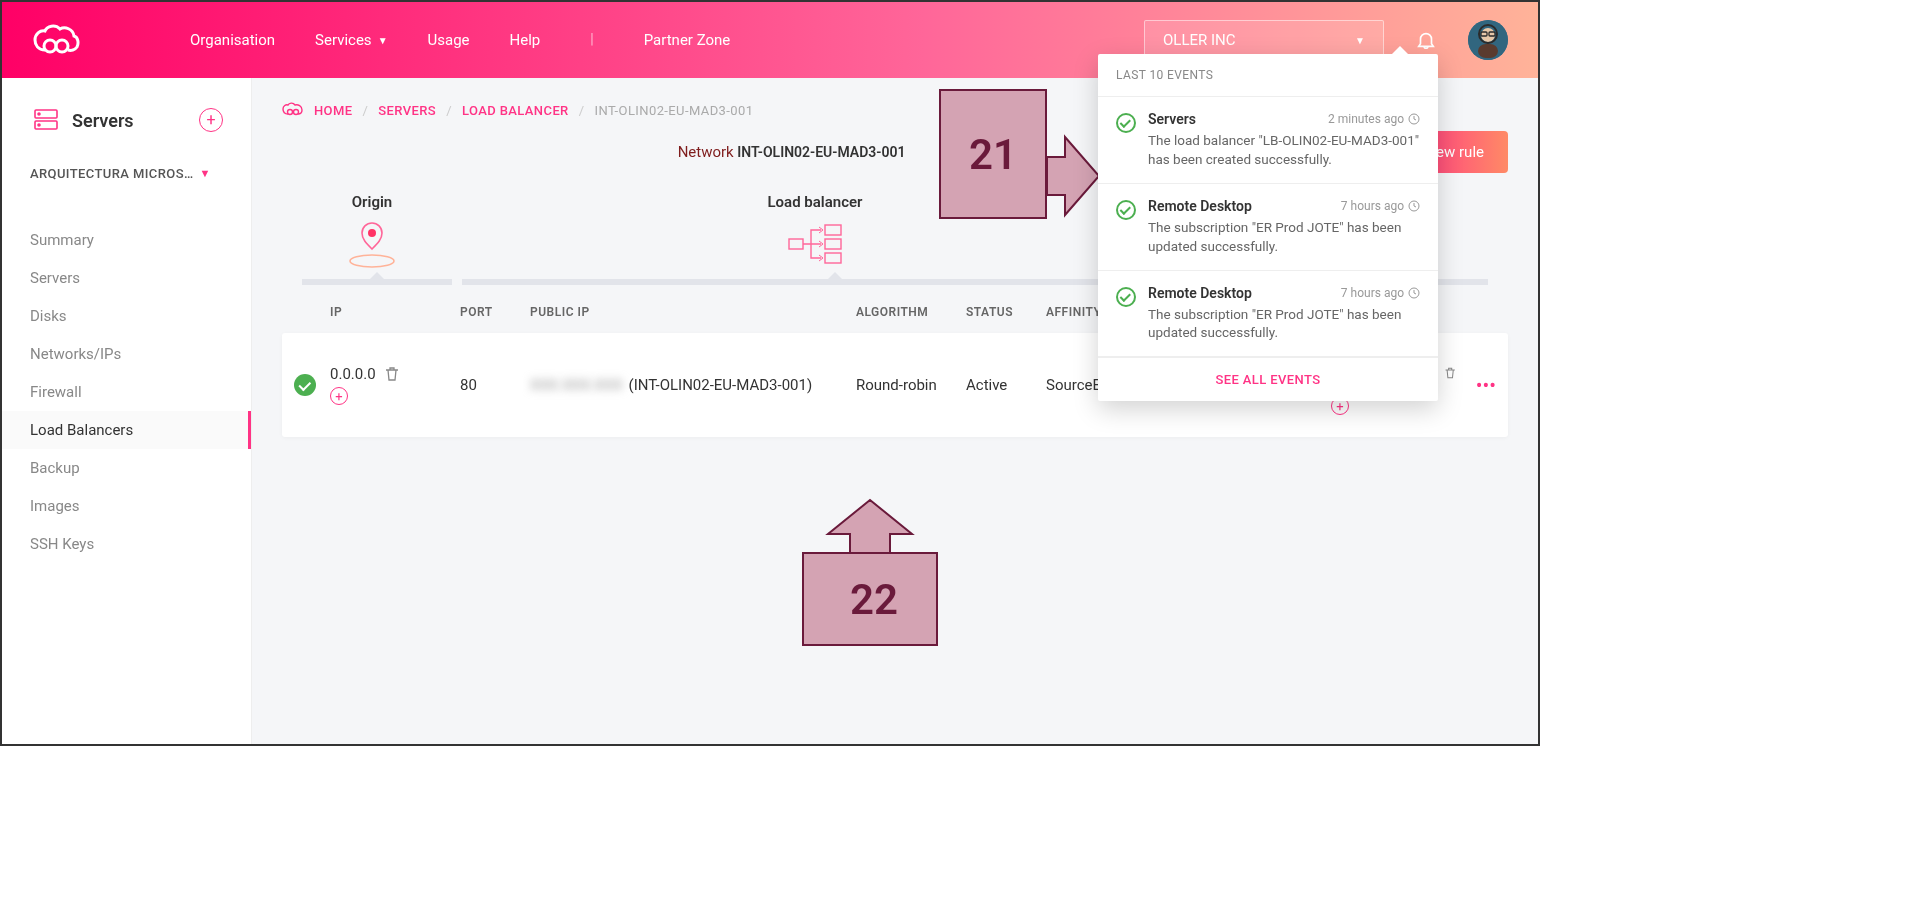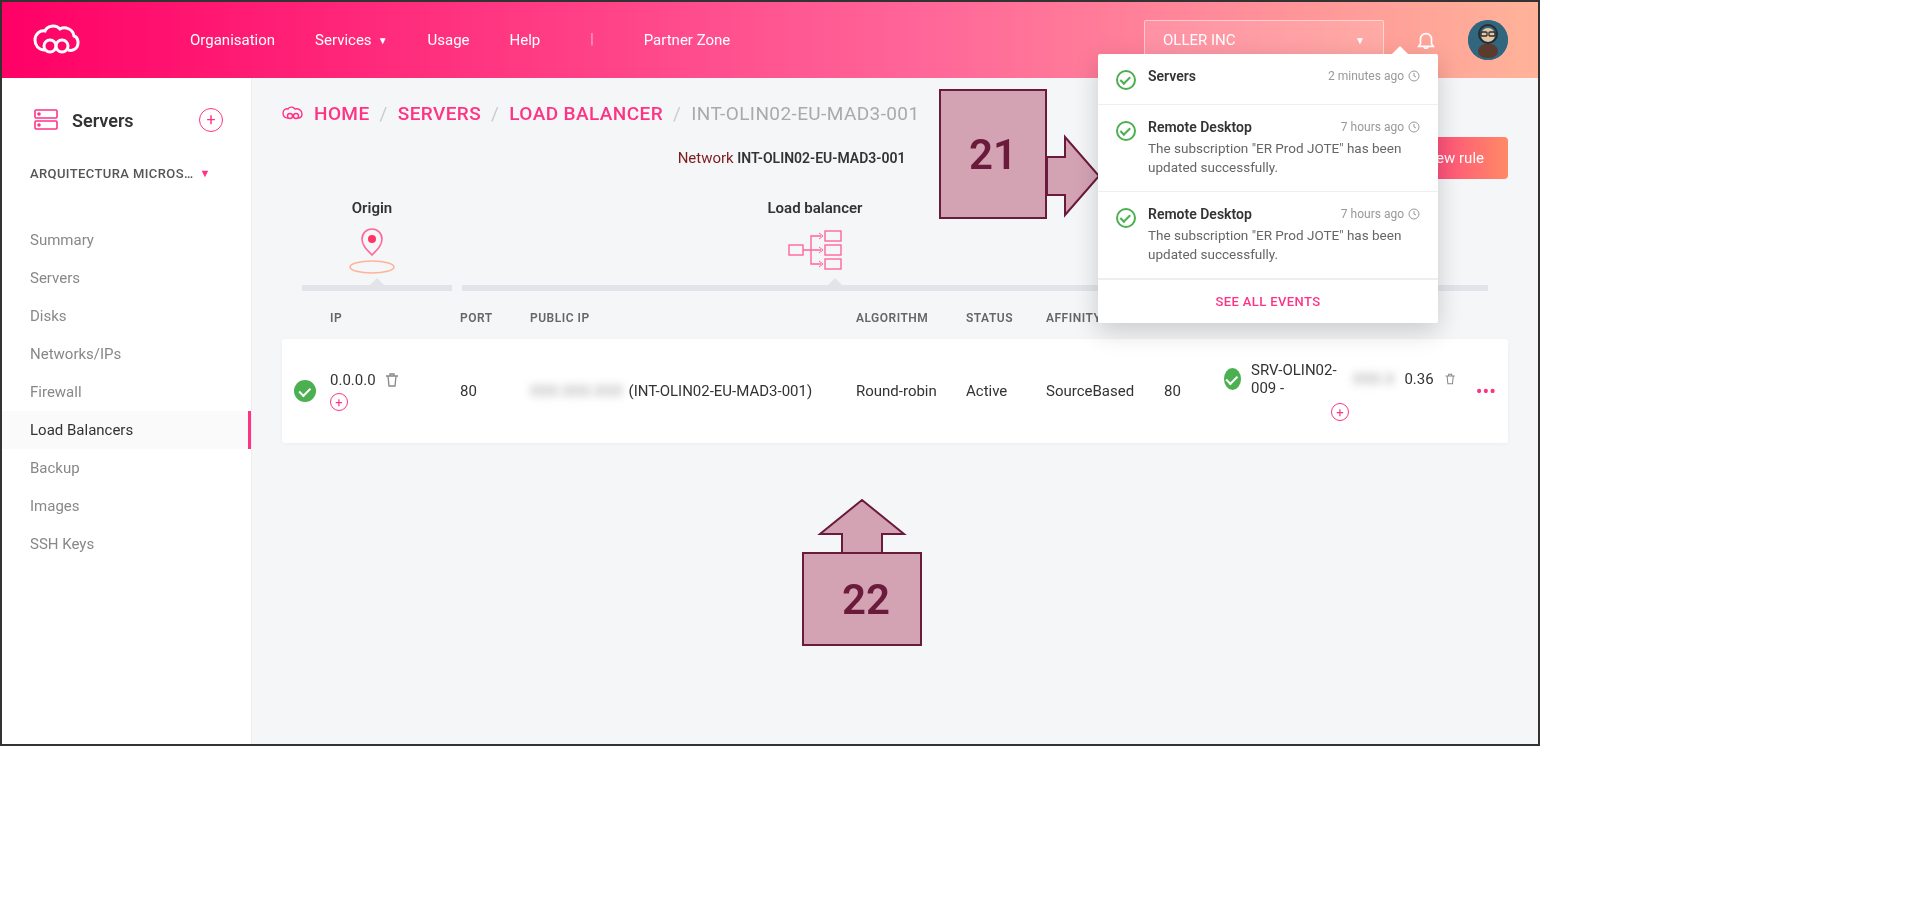--- a/index.html
+++ b/index.html
@@ -27,21 +27,21 @@
   .sidebar-head-title { font-size: 18px; font-weight: 600; color: #333; }
   .sidebar-add { margin-left: auto; width: 24px; height: 24px; border: 1.5px solid #ff3385; border-radius: 50%; display: flex; align-items: center; justify-content: center; color: #ff3385; cursor: pointer; font-size: 16px; line-height: 1; }
   .project-select { padding: 14px 28px 10px 28px; font-size: 13px; color: #555; display: flex; align-items: center; letter-spacing: 0.4px; font-weight: 500; cursor: pointer;}
   .project-select .dd { margin-left: 6px; color: #ff3385; font-size: 11px; }
   .side-nav { padding-top: 30px; }
   .side-item { padding: 10px 28px; color: #888; font-size: 15px; cursor: pointer; }
   .side-item.active { color: #333; border-right: 3px solid #ff3385; background: #fafafa; }
 
   
   .main { position: absolute; top: 76px; left: 250px; right: 0; bottom: 0; background: #f5f6f8; padding: 24px 30px; overflow: hidden; }
-  .breadcrumb { font-size: 19px; letter-spacing: 0.4px; color: #888; display: flex; align-items: center; gap: 10px; }
+  .breadcrumb { font-size: 13px; letter-spacing: 0.4px; color: #888; display: flex; align-items: center; gap: 10px; }
   .breadcrumb .bc-home-icon { color: #ff3385; }
   .breadcrumb a { color: #ff3385; text-decoration: none; font-weight: 500; }
   .bc-sep { color: #ccc; }
   .bc-current { color: #aaa; }
 
   .newrule-row { display: flex; align-items: center; justify-content: flex-end; margin-top: 12px; gap: 20px; }
   .network-label { color: #7f1d1d; font-size: 15px; }
   .network-value { font-weight: 600; color: #333; }
   .new-rule-btn { background: linear-gradient(90deg, #ff3385, #ff8a66); color: #fff; padding: 12px 24px; font-size: 15px; border-radius: 4px; cursor: pointer; }
 
@@ -95,21 +95,21 @@
   .ev-time { font-size:12px; color:#999; display:flex; align-items:center; gap:4px;}
   .ev-msg { color:#666; font-size:13.5px; margin-top:4px; line-height:1.4;}
   .ev-footer { padding: 14px; text-align:center; color:#ff3385; font-weight:500; letter-spacing:0.4px; font-size:13px; border-top:1px solid #eee; cursor:pointer;}
 
   
   .anno { position:absolute; z-index: 9; text-align: right; }
   .anno-box { background: #d4a3b3; border: 2px solid #6a1a3b; color:#6a1a3b; font-size:42px; font-weight:600; display:flex; align-items:center; justify-content:center; }
   .anno21 { top: 87px; left: 937px; display:flex; align-items:center;}
   .anno21 .anno-box { width:108px; height:130px;}
   .anno22 { top: 494px; left: 800px; display:flex; flex-direction:column; align-items:center;}
-  .anno22 .anno-box { width:120px; height:94px;padding-left:8px;}
+  .anno22 .anno-box { width:136px; height:94px;padding-left:8px;}
 </style>
 </head>
 <body>
 
 <div class="app">
 
   <div class="header">
     <div class="logo">
       <svg viewBox="0 0 48 34">
           <path d="M13 27 C6 27 3 22 3 17 C3 11 8 7 13 8 C15 3 23 1 28 6 C33 3 41 6 42 13 C46 14 47 20 45 24 C43 27 39 28 36 27"></path>
@@ -297,33 +297,35 @@
           </div>
           <span class="plus-circle">+</span>
         </div>
       </div>
       <div class="col-actions">•••</div>
     </div>
 
   </div>
 
   <div class="events-panel">
+    <div class="ev-title">LAST 10 EVENTS</div>
     <div class="ev-item">
       <span class="ev-ico"></span>
       <div class="ev-body">
         <div class="ev-top">
           <span class="ev-cat">Servers</span>
           <span class="ev-time">
               <span>2 minutes ago</span>
               <svg width="12" height="12" viewBox="0 0 12 12" fill="none" stroke="#999">
                 <circle cx="6" cy="6" r="5"></circle>
                 <path d="M6 3v3l2 1"></path>
               </svg>
             </span>
         </div>
+        <div class="ev-msg">The load balancer "LB-OLIN02-EU-MAD3-001" has been created successfully.</div>
       </div>
     </div>
     <div class="ev-item">
       <span class="ev-ico"></span>
       <div class="ev-body">
         <div class="ev-top">
           <span class="ev-cat">Remote Desktop</span>
           <span class="ev-time">
               <span>7 hours ago</span>
               <svg width="12" height="12" viewBox="0 0 12 12" fill="none" stroke="#999">

